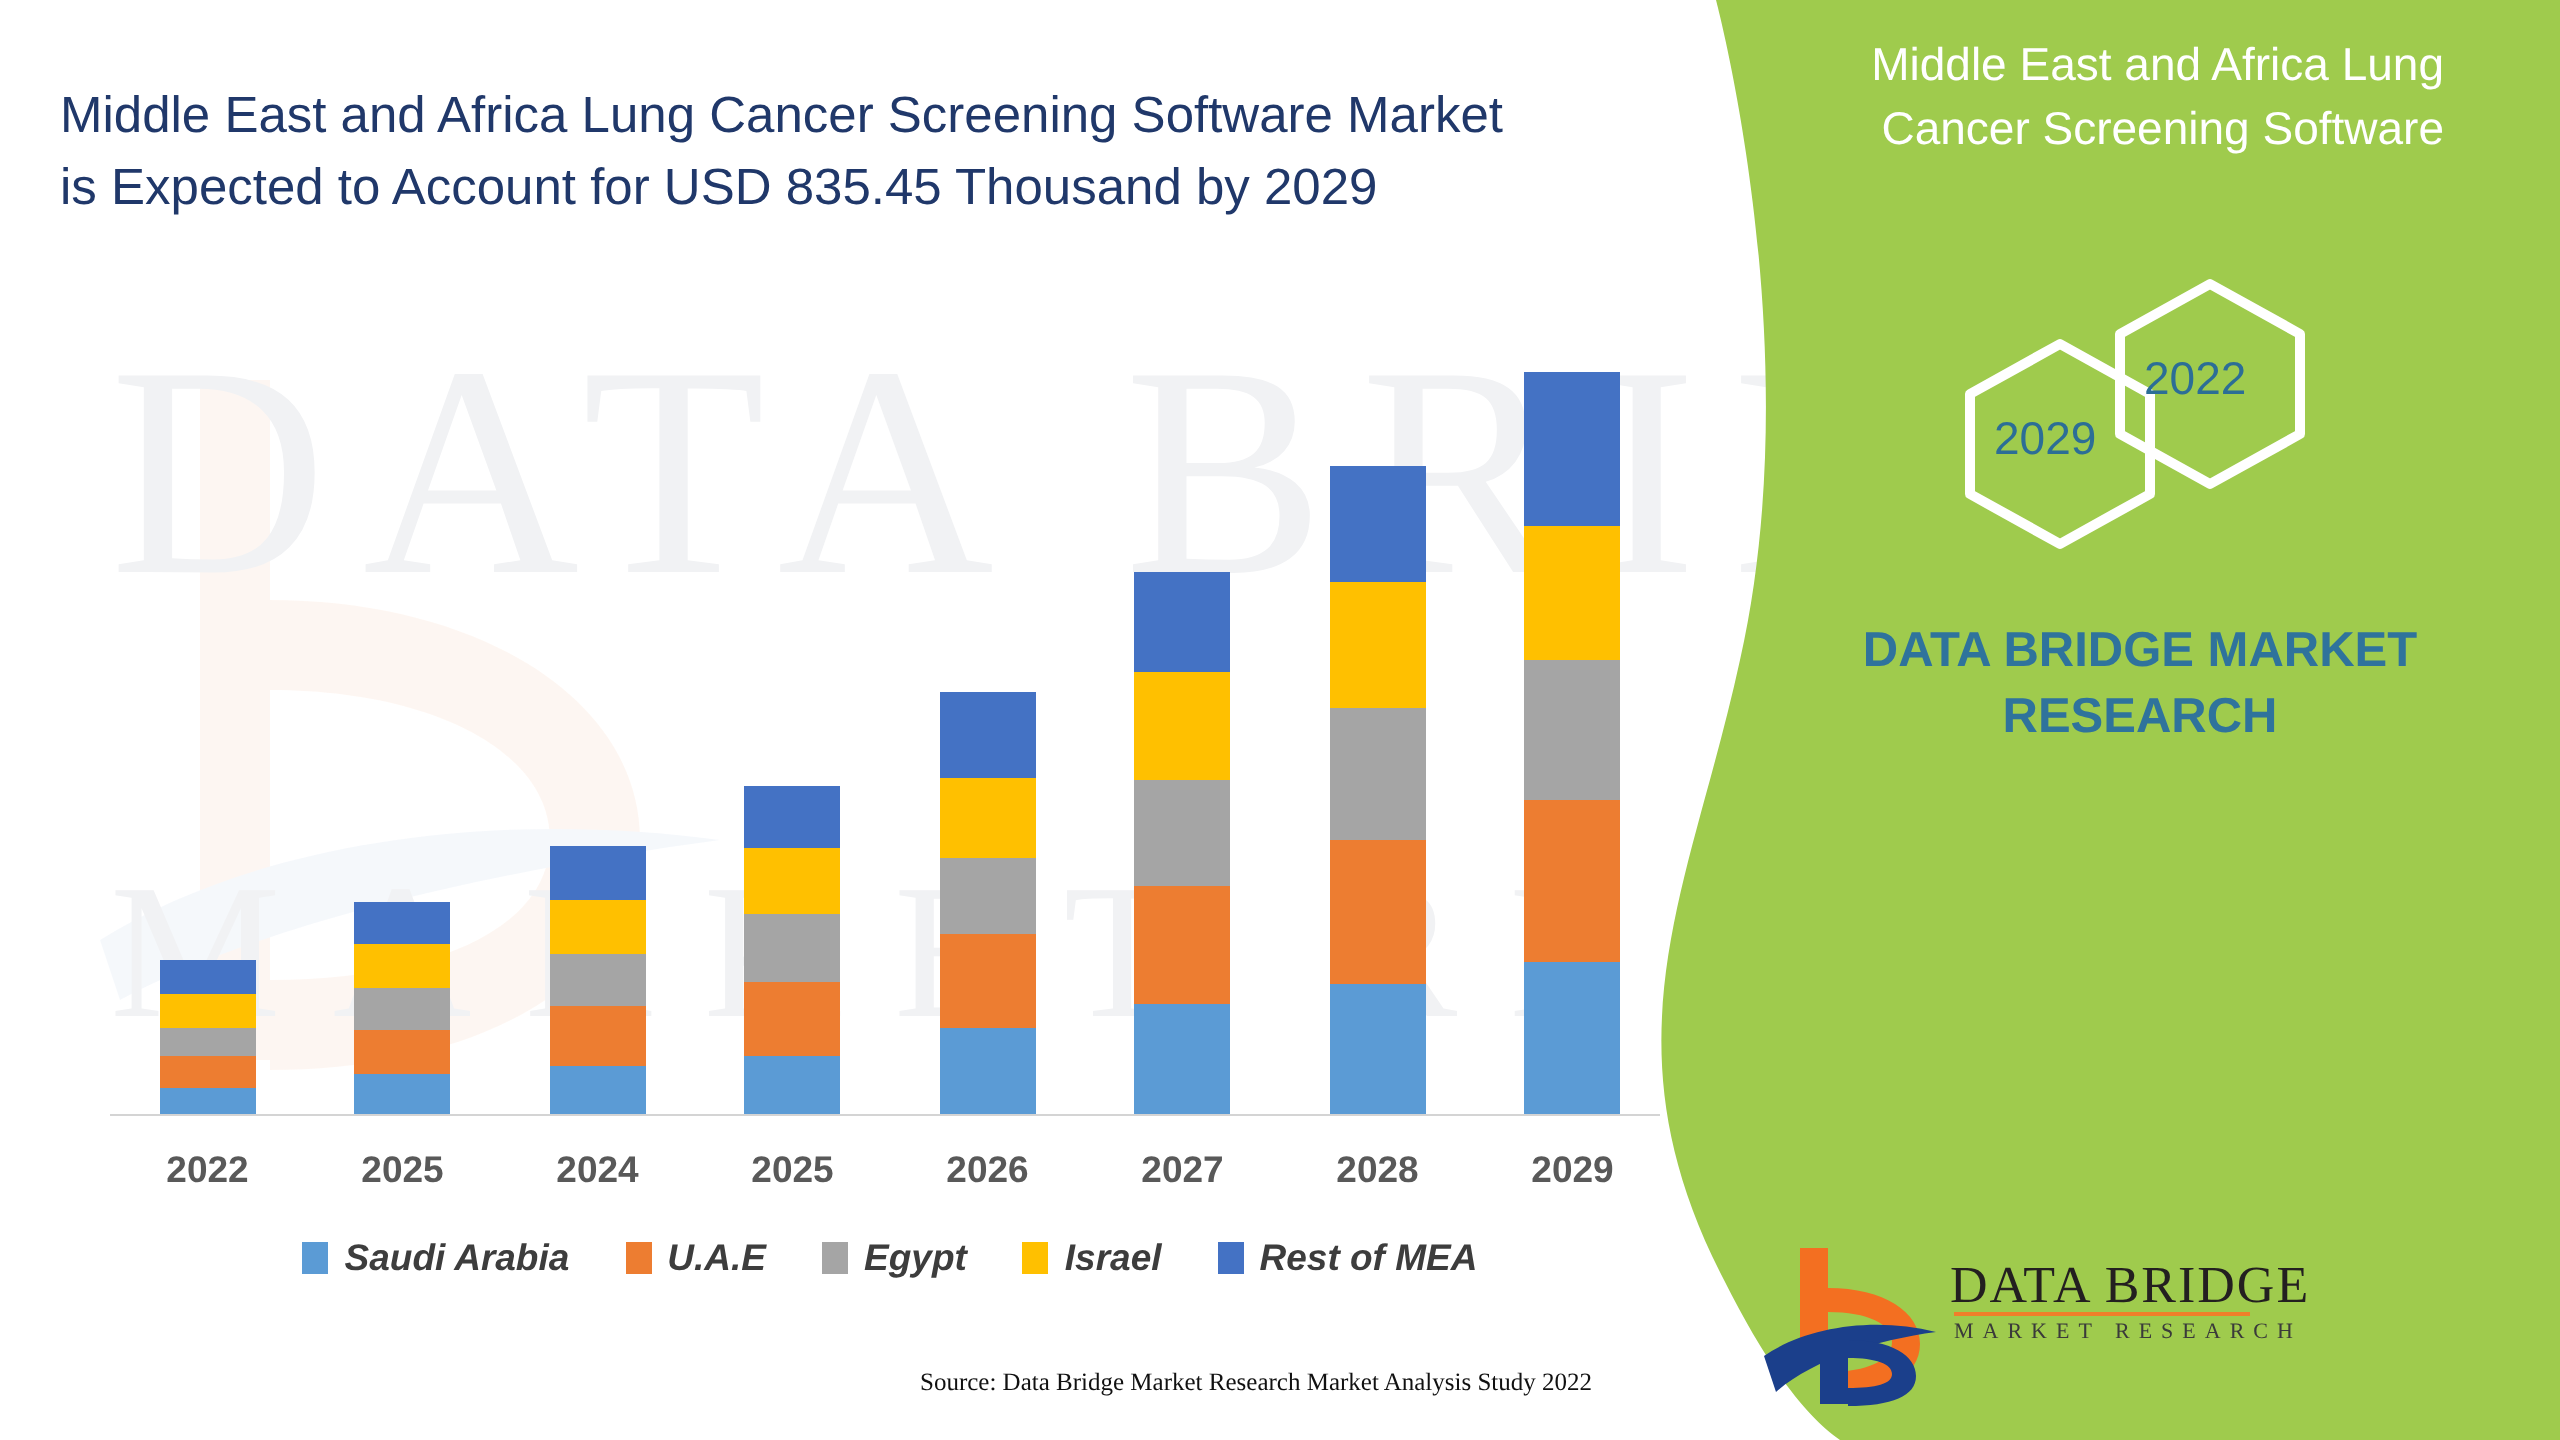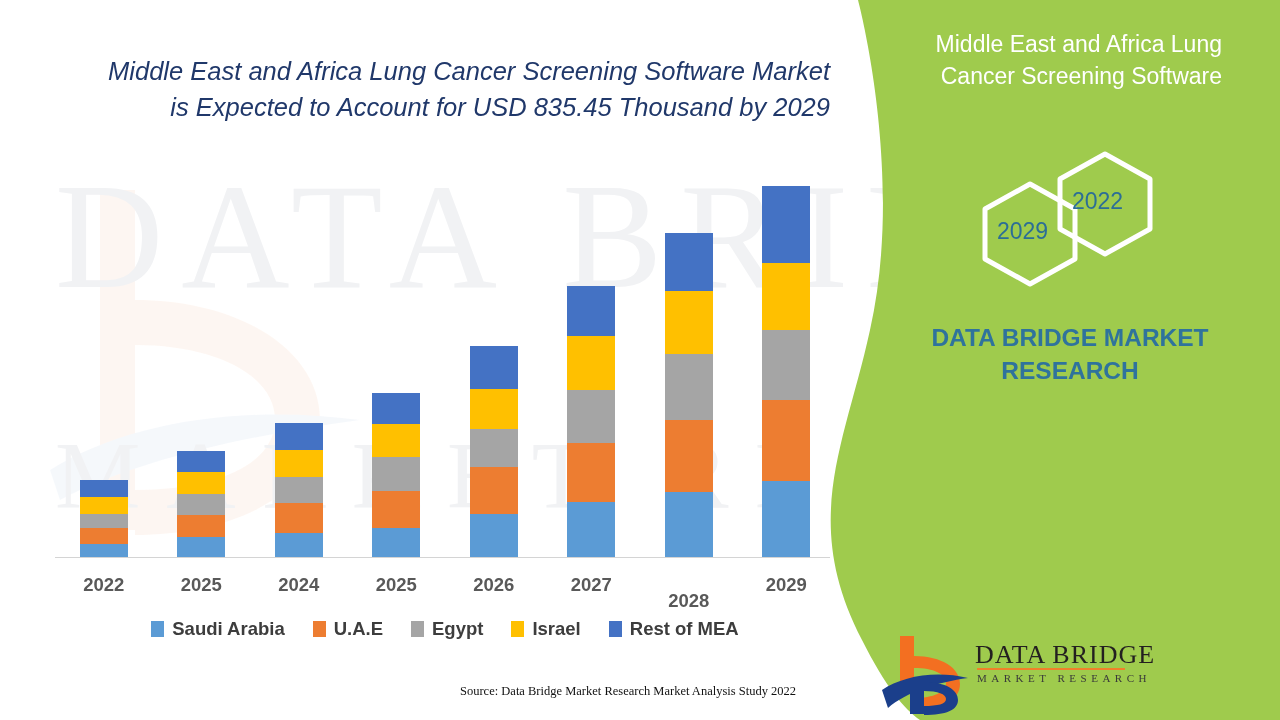--- a/index.html
+++ b/index.html
@@ -23,24 +23,23 @@
   #wm-line2{ top:420px; font-size:96px; letter-spacing:26px; }
   #wm-logo{
     position:absolute; left:40px; top:170px; width:330px; height:400px;
     opacity:.55;
   }
 
   
   #chart-panel{position:absolute;left:0;top:0;width:860px;height:720px;z-index:3;}
 
   #main-title{
-    position:absolute; left:30px; top:53px; width:800px;
-    text-align:right; color:#20386a; font-size:25.5px; line-height:36px;
+    position:absolute; left:30px; top:40px; width:800px;
+    text-align:left; color:#20386a; font-size:25.5px; line-height:36px;
     font-weight:400;
-    font-style:italic;
   }
 
   #plot{
     position:absolute; left:55px; top:160px; width:780px; height:398px;
   }
   #axis-line{
     position:absolute; left:55px; top:557px; width:775px; height:1px;
     background:#d4d4d4; z-index:4;
   }
   .bar-col{
@@ -52,42 +51,42 @@
   #x-labels{
     position:absolute; left:55px; top:574px; width:780px; height:26px;
   }
   .x-label{
     position:absolute; top:0; width:90px; text-align:center;
     font-size:18.5px; font-weight:700; color:#595959;
   }
 
   #legend{
     position:absolute; left:55px; top:614px; width:780px; height:30px;
-    display:flex; align-items:center; justify-content:center;
+    display:flex; align-items:center; justify-content:center;font-style:italic;
   }
   .legend-item{display:flex;align-items:center;margin:0 14px;}
   .legend-swatch{width:13px;height:16px;margin-right:8px;}
   .legend-label{font-size:18.5px;font-weight:700;color:#3d3d3d;white-space:nowrap;}
 
   #footer-left{
     position:absolute; left:30px; top:682px;
     font-family:"Liberation Serif", serif; font-size:13.5px; color:#111;
     white-space:nowrap;
   }
   #footer-source{
     position:absolute; left:460px; top:684px;
     font-family:"Liberation Serif", serif; font-size:12.5px; color:#111;
     white-space:nowrap;
   }
 
   
   #green-panel{
     position:absolute; left:0; top:0; width:1280px; height:720px; z-index:2;
   }
-  #green-content{position:absolute; left:860px; top:16px; width:420px; height:636px; z-index:5;}
+  #green-content{position:absolute; left:860px; top:4px; width:420px; height:636px; z-index:5;}
   #panel-title{
     position:absolute; left:-10px; top:12px; width:410px;
     text-align:right; padding-right:38px; box-sizing:border-box;
     color:#ffffff; font-size:23px; line-height:32px; font-weight:400;
   }
   #hex-group{position:absolute; left:0; top:130px; width:420px; height:165px;}
   .hex-label{
     position:absolute; color:#2c6e96; font-size:23px; font-weight:400;
   }
   #brand-text{
@@ -187,21 +186,21 @@
     </div>
   <div id="axis-line" style="background: rgb(212, 212, 212);"></div>
 
   <div id="x-labels">
       <div class="x-label" style="left: 3.75px;">2022</div>
       <div class="x-label" style="left: 101.25px;">2025</div>
       <div class="x-label" style="left: 198.75px;">2024</div>
       <div class="x-label" style="left: 296.25px;">2025</div>
       <div class="x-label" style="left: 393.75px;">2026</div>
       <div class="x-label" style="left: 491.25px;">2027</div>
-      <div class="x-label" style="left: 588.75px; margin-top: 16px;">2028</div>
+      <div class="x-label" style="left: 588.75px;">2028</div>
       <div class="x-label" style="left: 686.25px;">2029</div>
     </div>
 
   <div id="legend">
       <div class="legend-item">
         <span class="legend-swatch" style="background: rgb(91, 155, 213);"></span>
         <span class="legend-label">Saudi Arabia</span>
       </div>
       <div class="legend-item">
         <span class="legend-swatch" style="background: rgb(237, 125, 49);"></span>

